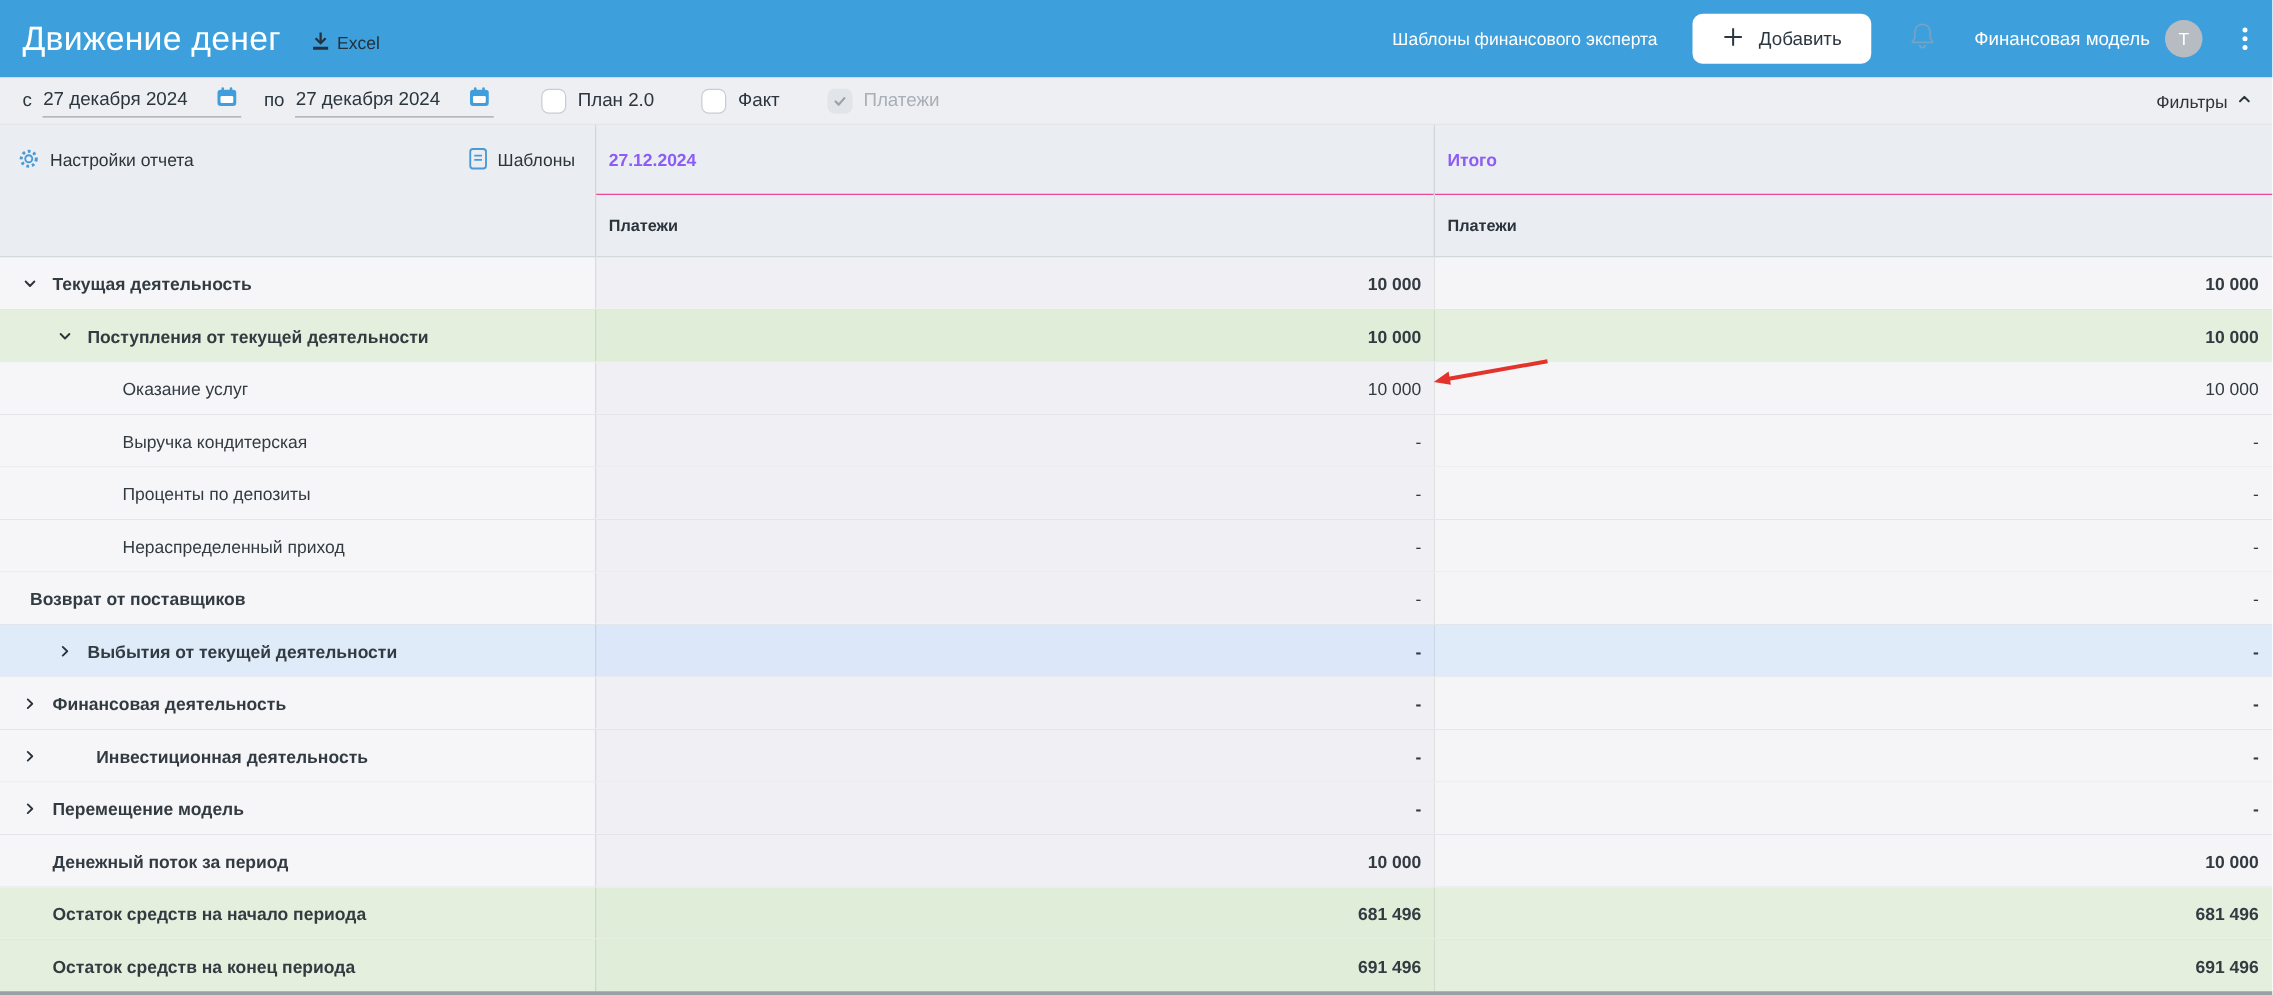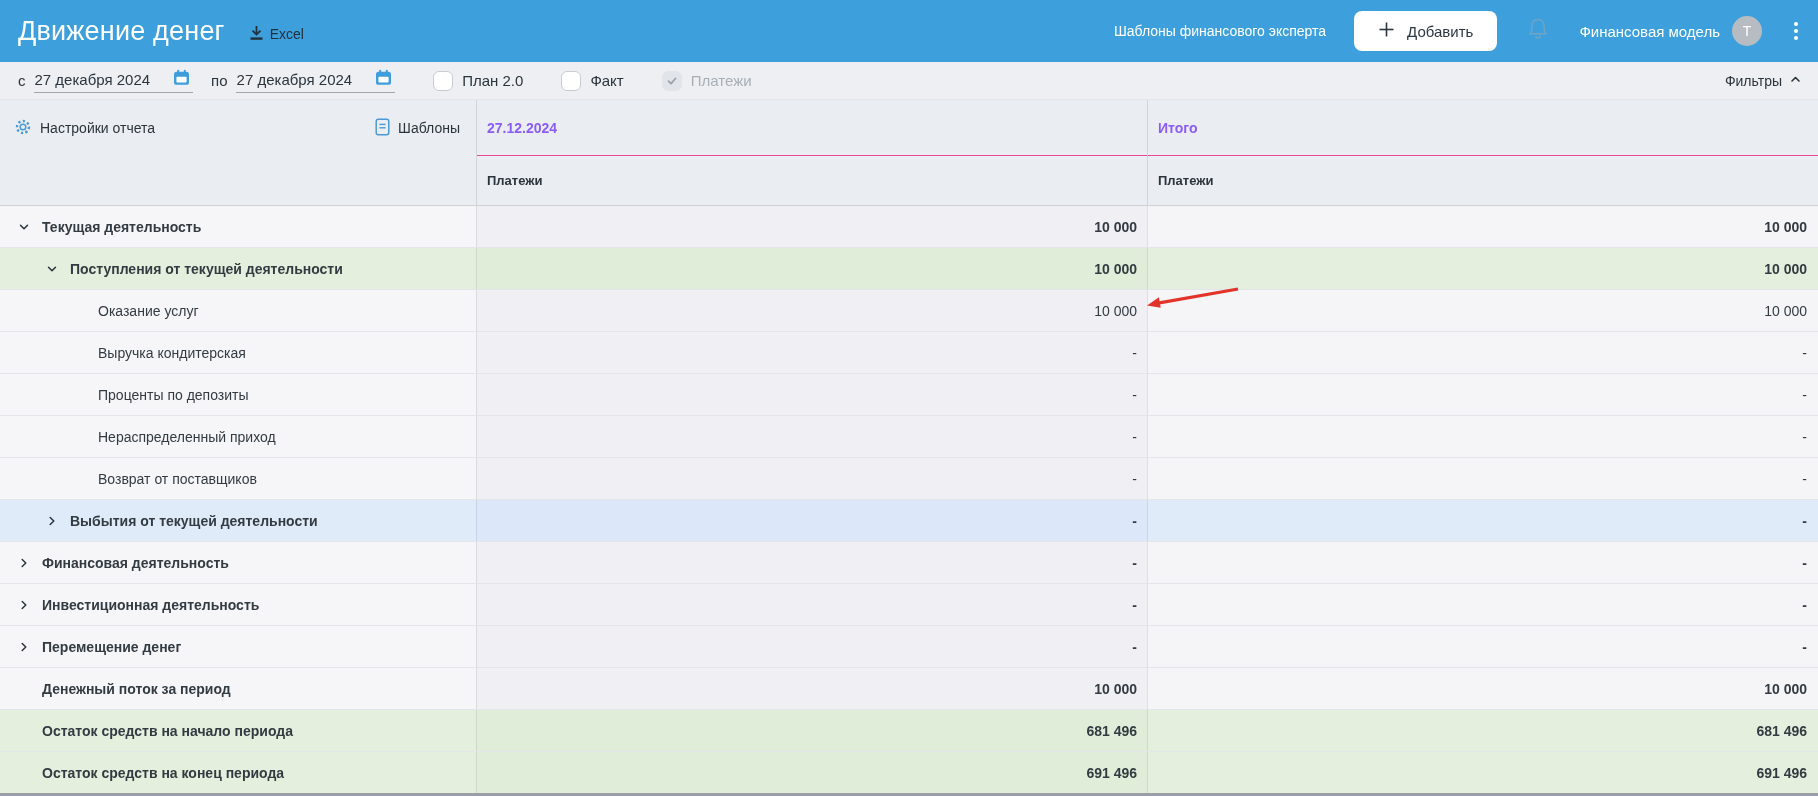--- a/index.html
+++ b/index.html
@@ -233,21 +233,21 @@
       </div>
       <div class="trow bg-plain">
         <div class="cell-label" style="padding-left: 74px;">
           <span class="chev-spacer"></span>
           <span class="row-label">Нераспределенный приход</span>
         </div>
         <div class="cell-v cell-v1">-</div>
         <div class="cell-v cell-v2">-</div>
       </div>
       <div class="trow bg-plain">
-        <div class="cell-label" style="padding-left: 74px;">
+        <div class="cell-label" style=" font-weight: bold;">
           <span class="chev-spacer"></span>
           <span class="row-label">Возврат от поставщиков</span>
         </div>
         <div class="cell-v cell-v1">-</div>
         <div class="cell-v cell-v2">-</div>
       </div>
       <div class="trow bg-blue bold">
         <div class="cell-label" style="padding-left: 46px;">
           <span class="chev">
             <svg width="12" height="12" viewBox="0 0 12 12">
@@ -265,39 +265,39 @@
             <svg width="12" height="12" viewBox="0 0 12 12">
               <polyline points="4.2,2.5 7.8,6 4.2,9.5" fill="none" stroke="#2c343b" stroke-width="1.5" stroke-linecap="round" stroke-linejoin="round"></polyline>
             </svg>
           </span>
           <span class="row-label">Финансовая деятельность</span>
         </div>
         <div class="cell-v cell-v1">-</div>
         <div class="cell-v cell-v2">-</div>
       </div>
       <div class="trow bg-plain bold">
-        <div class="cell-label" style="padding-left: 18px;">
+        <div class="cell-label" style="padding-left: 18px; gap: 35px;">
           <span class="chev">
             <svg width="12" height="12" viewBox="0 0 12 12">
               <polyline points="4.2,2.5 7.8,6 4.2,9.5" fill="none" stroke="#2c343b" stroke-width="1.5" stroke-linecap="round" stroke-linejoin="round"></polyline>
             </svg>
           </span>
           <span class="row-label">Инвестиционная деятельность</span>
         </div>
         <div class="cell-v cell-v1">-</div>
         <div class="cell-v cell-v2">-</div>
       </div>
       <div class="trow bg-plain bold">
         <div class="cell-label" style="padding-left: 18px;">
           <span class="chev">
             <svg width="12" height="12" viewBox="0 0 12 12">
               <polyline points="4.2,2.5 7.8,6 4.2,9.5" fill="none" stroke="#2c343b" stroke-width="1.5" stroke-linecap="round" stroke-linejoin="round"></polyline>
             </svg>
           </span>
-          <span class="row-label">Перемещение денег</span>
+          <span class="row-label">Перемещение модель</span>
         </div>
         <div class="cell-v cell-v1">-</div>
         <div class="cell-v cell-v2">-</div>
       </div>
       <div class="trow bg-plain bold">
         <div class="cell-label" style="padding-left: 18px;">
           <span class="chev-spacer"></span>
           <span class="row-label">Денежный поток за период</span>
         </div>
         <div class="cell-v cell-v1">10 000</div>

